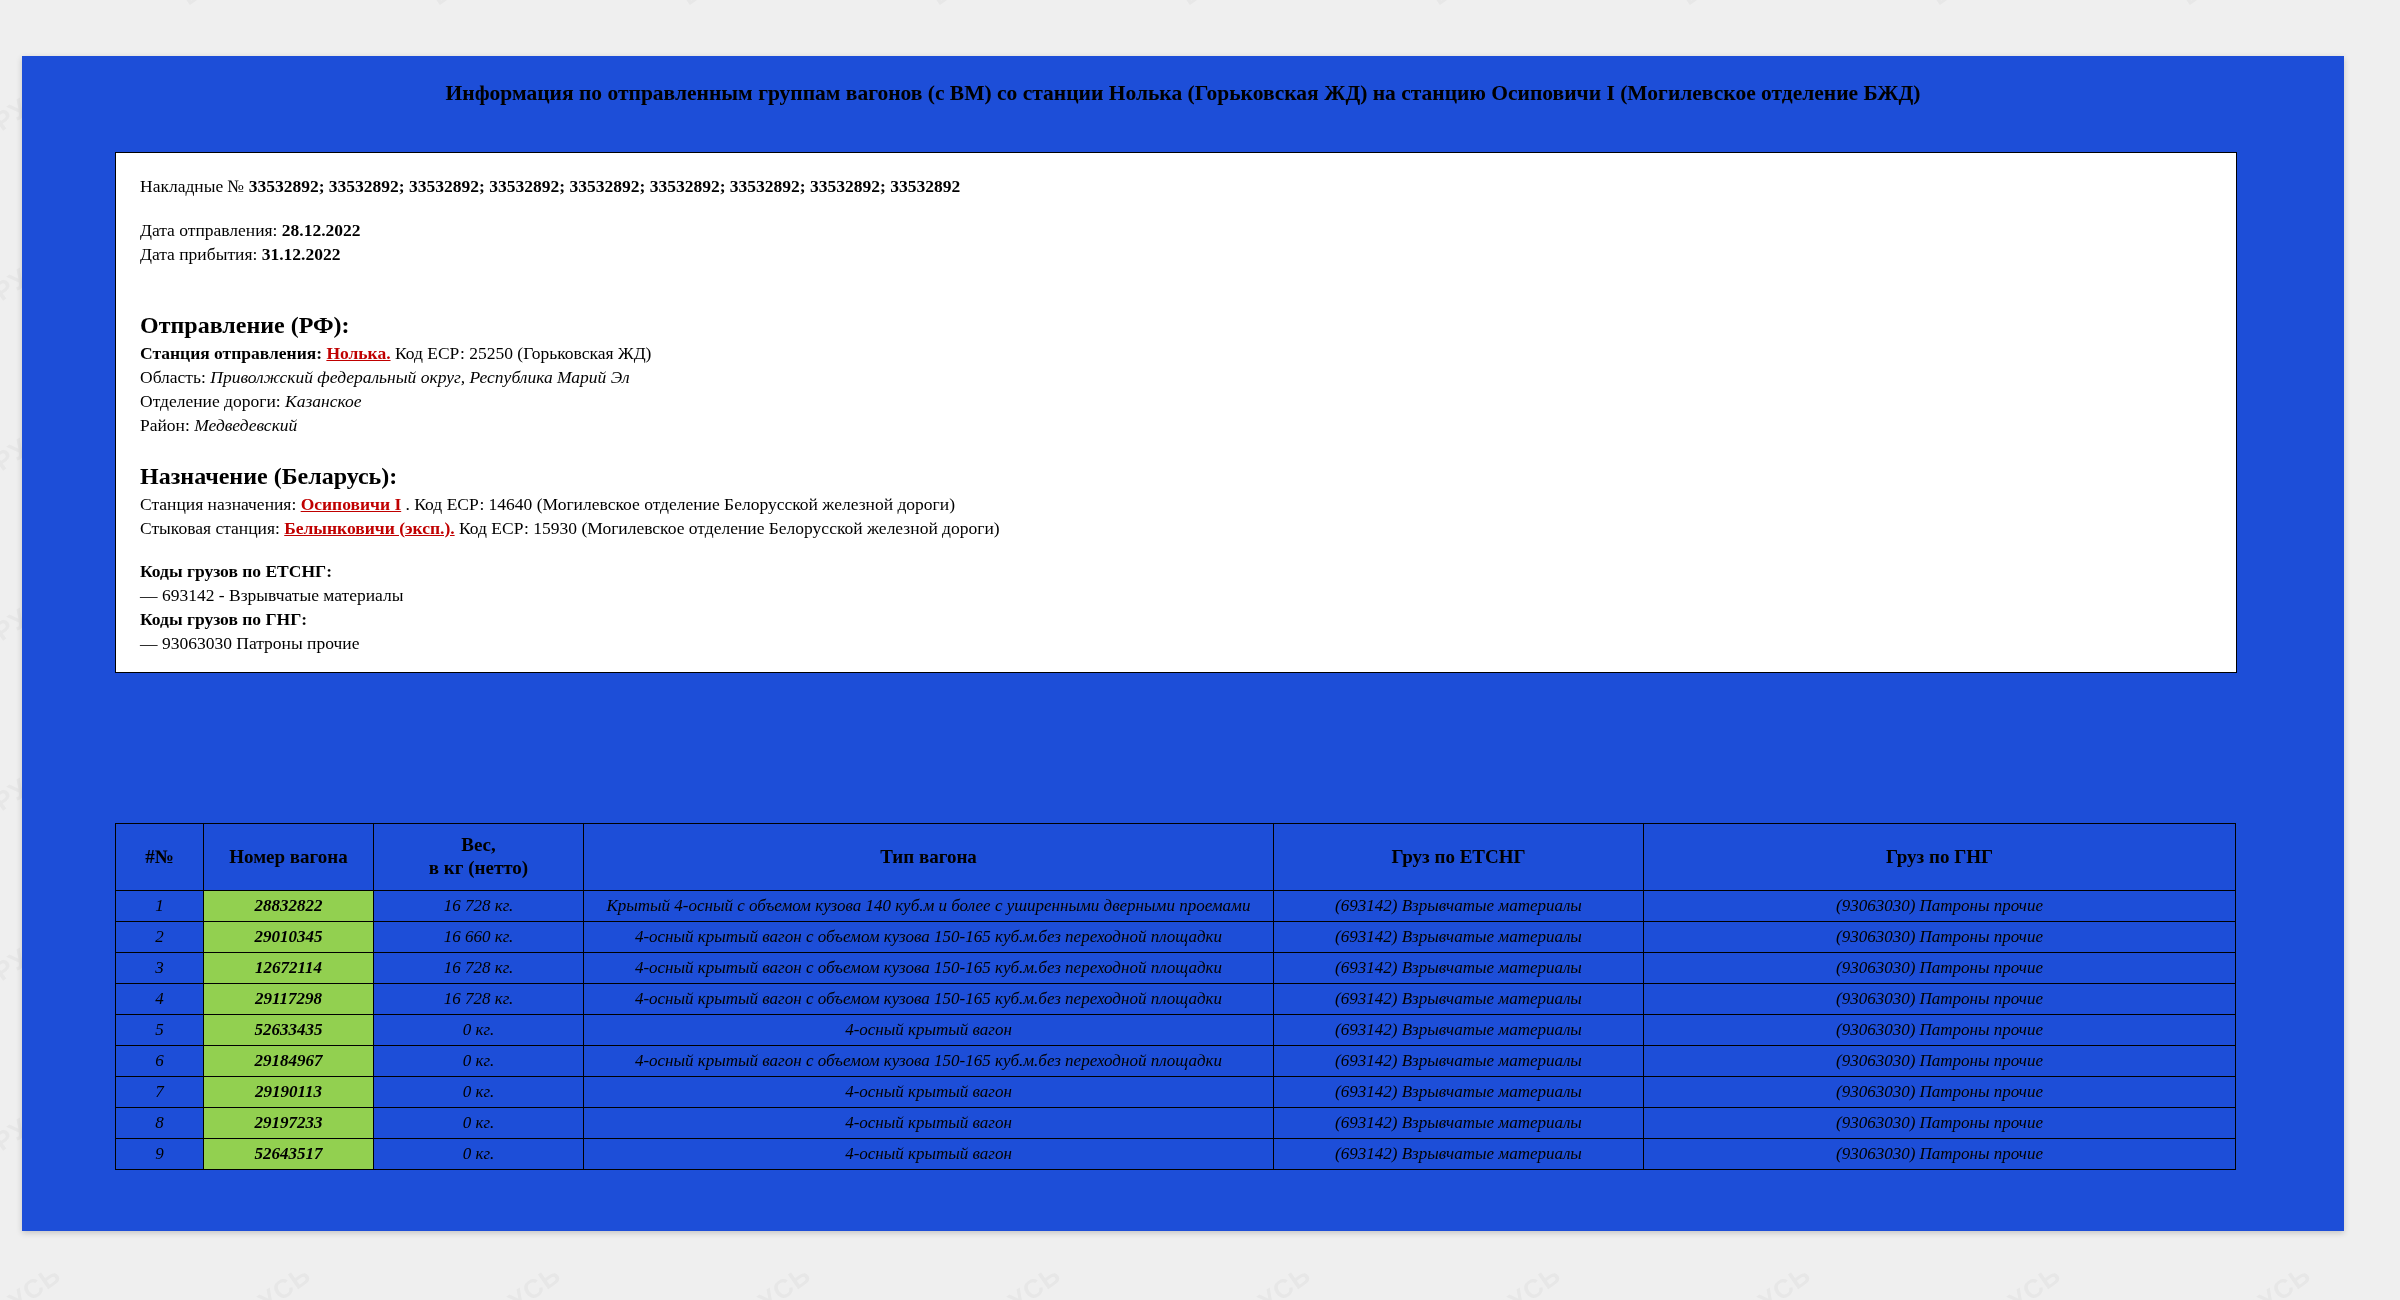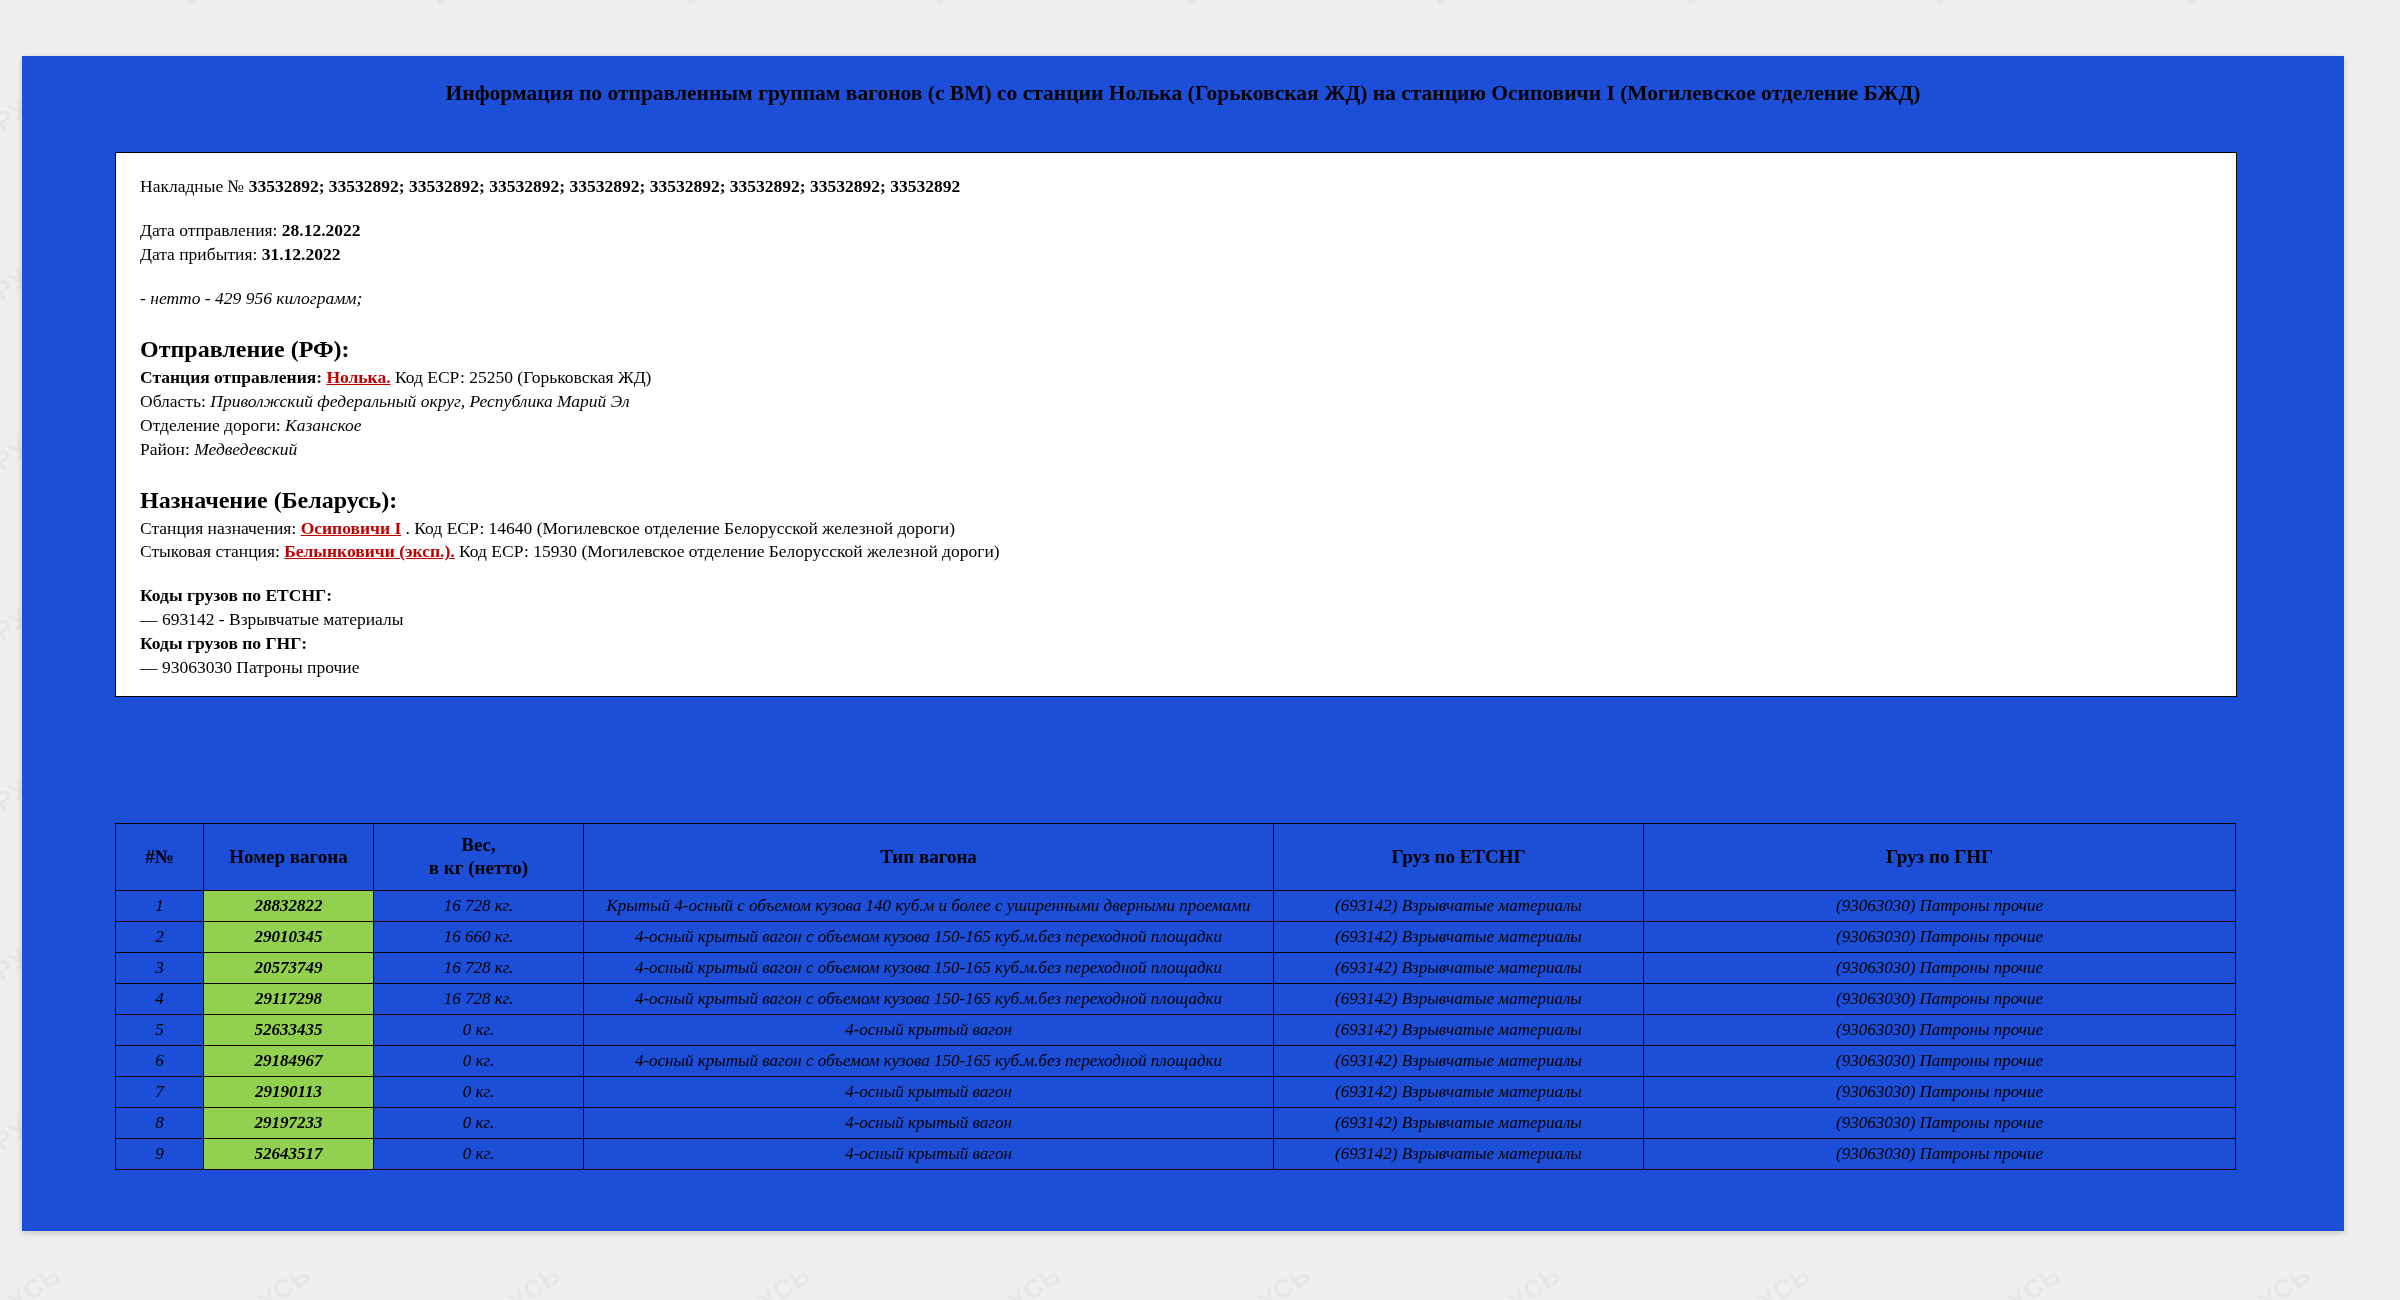--- a/index.html
+++ b/index.html
@@ -252,21 +252,20 @@
           <span>Дата отправления:</span>
           <span class="b">28.12.2022</span>
         </div>
         <div class="info-line">
           <span>Дата прибытия:</span>
           <span class="b">31.12.2022</span>
         </div>
 
         <div class="gap-md"></div>
 
-        <div class="info-line i">- нетто - 429 956 килограмм;</div>
 
         <div class="gap-md"></div>
 
         <div class="info-line section-head">Отправление (РФ):</div>
         <div class="info-line">
           <span class="b">Станция отправления:</span>
           <span class="red-underline">Нолька.</span>
           <span>Код ЕСР: 25250 (Горьковская ЖД)</span>
         </div>
         <div class="info-line">
@@ -341,21 +340,21 @@
             <tr>
               <td class="idx">2</td>
               <td class="num">29010345</td>
               <td class="weight">16 660 кг.</td>
               <td class="type">4-осный крытый вагон с объемом кузова 150-165 куб.м.без переходной площадки</td>
               <td class="etsng">(693142) Взрывчатые материалы</td>
               <td class="gng">(93063030) Патроны прочие</td>
             </tr>
             <tr>
               <td class="idx">3</td>
-              <td class="num">20573749</td>
+              <td class="num">12672114</td>
               <td class="weight">16 728 кг.</td>
               <td class="type">4-осный крытый вагон с объемом кузова 150-165 куб.м.без переходной площадки</td>
               <td class="etsng">(693142) Взрывчатые материалы</td>
               <td class="gng">(93063030) Патроны прочие</td>
             </tr>
             <tr>
               <td class="idx">4</td>
               <td class="num">29117298</td>
               <td class="weight">16 728 кг.</td>
               <td class="type">4-осный крытый вагон с объемом кузова 150-165 куб.м.без переходной площадки</td>

